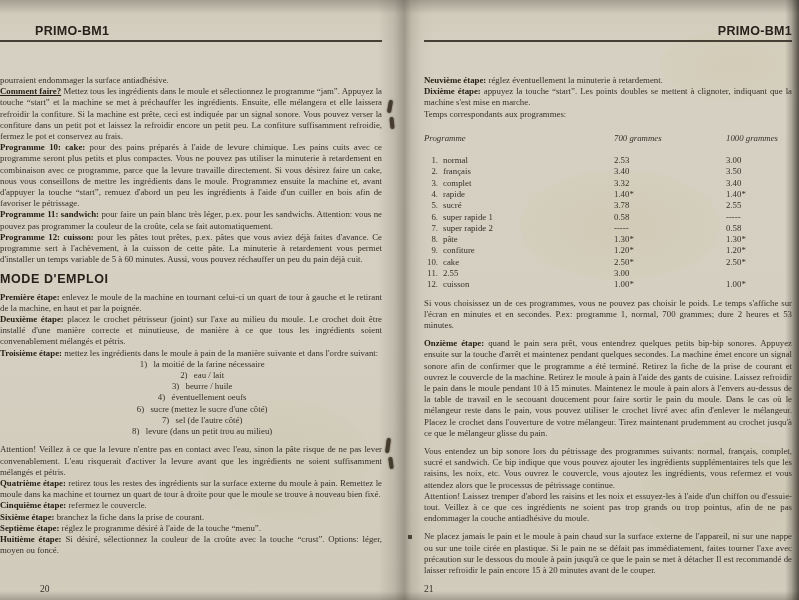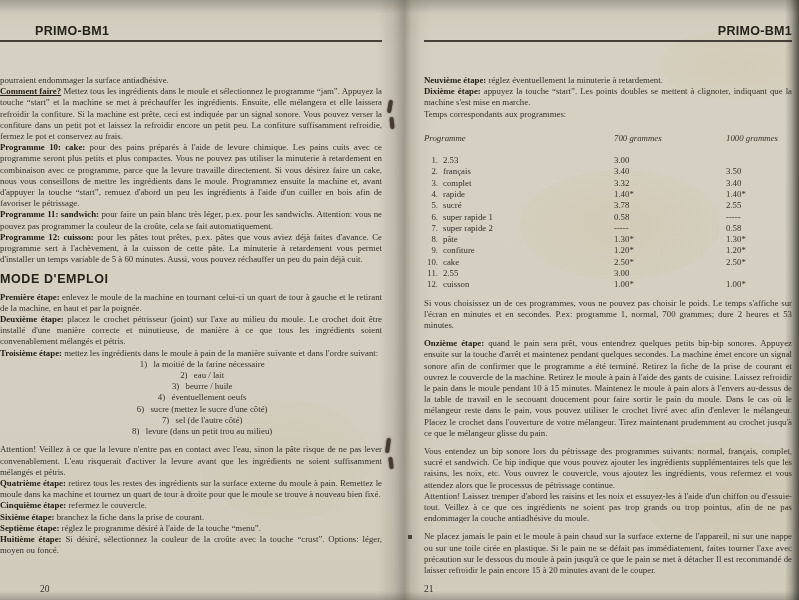--- a/index.html
+++ b/index.html
@@ -114,20 +114,21 @@
         </div>
       <div class="ptable">
         <div class="thead">
           <span>Programme</span>
           <span>700 grammes</span>
           <span>1000 grammes</span>
         </div>
         <div id="prog-table-rows">
             <div class="trow">
               <span class="tnum">1.</span>
+              <span class="tname">normal</span>
               <span class="tval">2.53</span>
               <span class="tval2">3.00</span>
             </div>
             <div class="trow">
               <span class="tnum">2.</span>
               <span class="tname">français</span>
               <span class="tval">3.40</span>
               <span class="tval2">3.50</span>
             </div>
             <div class="trow">

